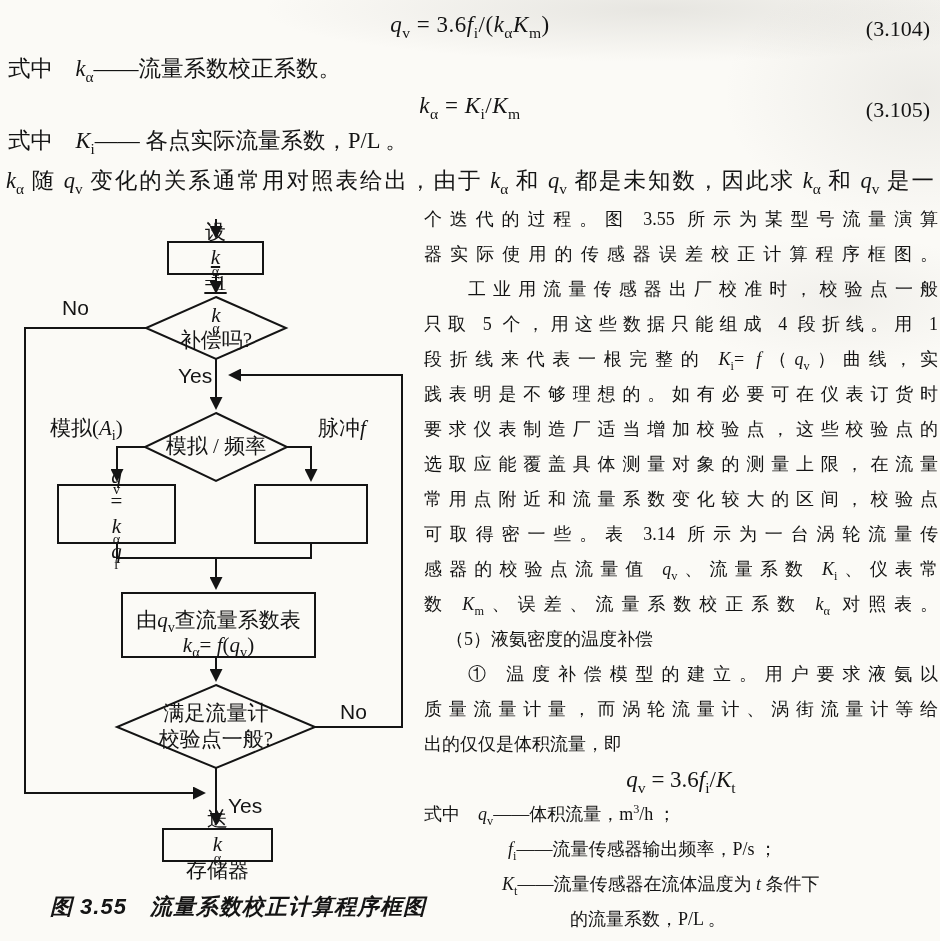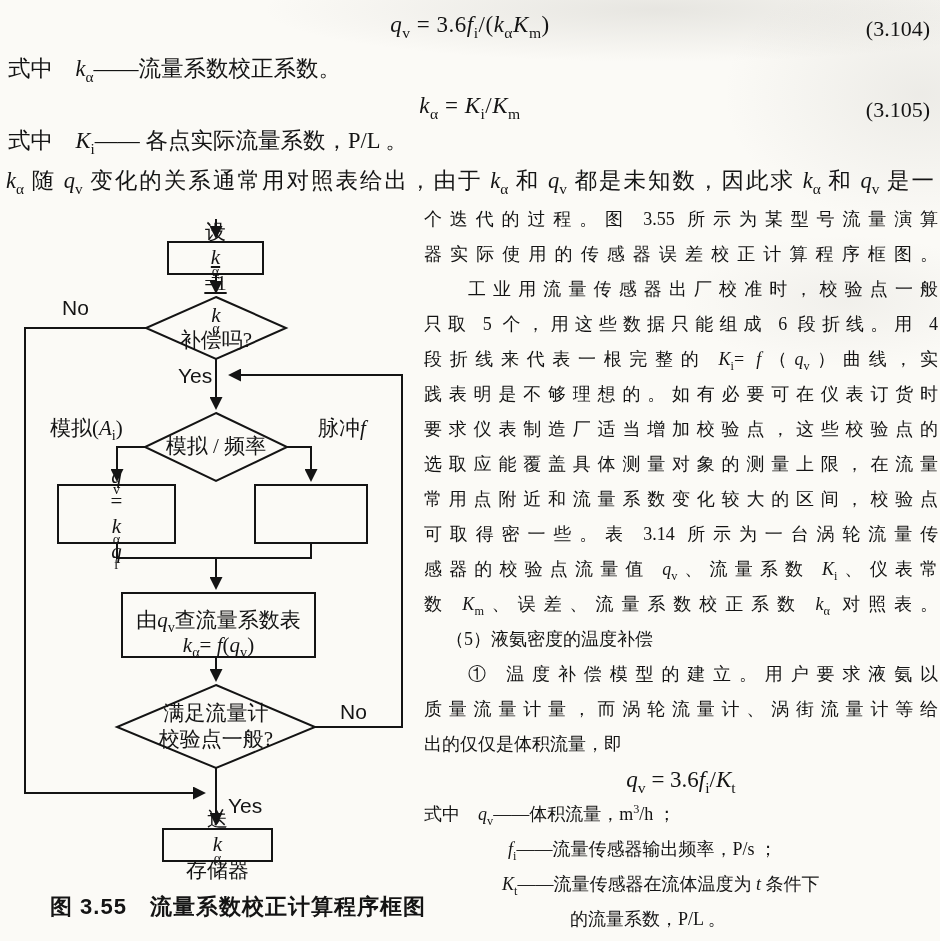--- a/index.html
+++ b/index.html
@@ -59,21 +59,21 @@
   <div class="abs eqnum" style="top:97px;right:10px;">(3.105)</div>
 
   <div class="abs bodytext" style="top:125px;left:8px;">式中　<i>K</i><sub>i</sub>—— 各点实际流量系数，P/L 。</div>
 
   <div class="abs para"><i>k</i><sub>α</sub> 随 <i>q</i><sub>v</sub> 变化的关系通常用对照表给出，由于 <i>k</i><sub>α</sub> 和 <i>q</i><sub>v</sub> 都是未知数，因此求 <i>k</i><sub>α</sub> 和 <i>q</i><sub>v</sub> 是一</div>
 
   <div class="rcol">
     <div class="rl j">个迭代的过程。图 3.55 所示为某型号流量演算</div>
     <div class="rl j">器实际使用的传感器误差校正计算程序框图。</div>
     <div class="rl j ind2">工业用流量传感器出厂校准时，校验点一般</div>
-    <div class="rl j">只取 5 个，用这些数据只能组成 6 段折线。用 4</div>
+    <div class="rl j">只取 5 个，用这些数据只能组成 4 段折线。用 1</div>
     <div class="rl j">段折线来代表一根完整的 <i>K</i><sub>i</sub>= <i>f</i>（<i>q</i><sub>v</sub>）曲线，实</div>
     <div class="rl j">践表明是不够理想的。如有必要可在仪表订货时</div>
     <div class="rl j">要求仪表制造厂适当增加校验点，这些校验点的</div>
     <div class="rl j">选取应能覆盖具体测量对象的测量上限，在流量</div>
     <div class="rl j">常用点附近和流量系数变化较大的区间，校验点</div>
     <div class="rl j">可取得密一些。表 3.14 所示为一台涡轮流量传</div>
     <div class="rl j">感器的校验点流量值 <i>q</i><sub>v</sub>、流量系数 <i>K</i><sub>i</sub>、仪表常</div>
     <div class="rl j">数 <i>K</i><sub>m</sub>、误差、流量系数校正系数 <i>k</i><sub>α</sub> 对照表。</div>
     <div class="rl ind1">（5）液氨密度的温度补偿</div>
     <div class="rl j ind2">① 温度补偿模型的建立。用户要求液氨以</div>
@@ -138,15 +138,15 @@
   <div class="node" style="left:117px;top:685px;width:198px;height:83px;">
     <span>满足流量计</span>
     <span>校验点一般?</span>
   </div>
 
   <div class="fc-label yn" style="left:340px;top:700px;">No</div>
   <div class="fc-label yn" style="left:228px;top:794px;">Yes</div>
 
   <div class="node" style="left:163px;top:829px;width:109px;height:32px;">送<i>k</i><sub>α</sub>存储器</div>
 
-  <div class="abs caption" style="left:50px;top:892px;">图 3.55　流量系数校正计算程序框图</div>
+  <div class="abs caption" style="left:50px;top:892px;font-style:italic;">图 3.55　流量系数校正计算程序框图</div>
 
 </div>
 
 </body></html>

